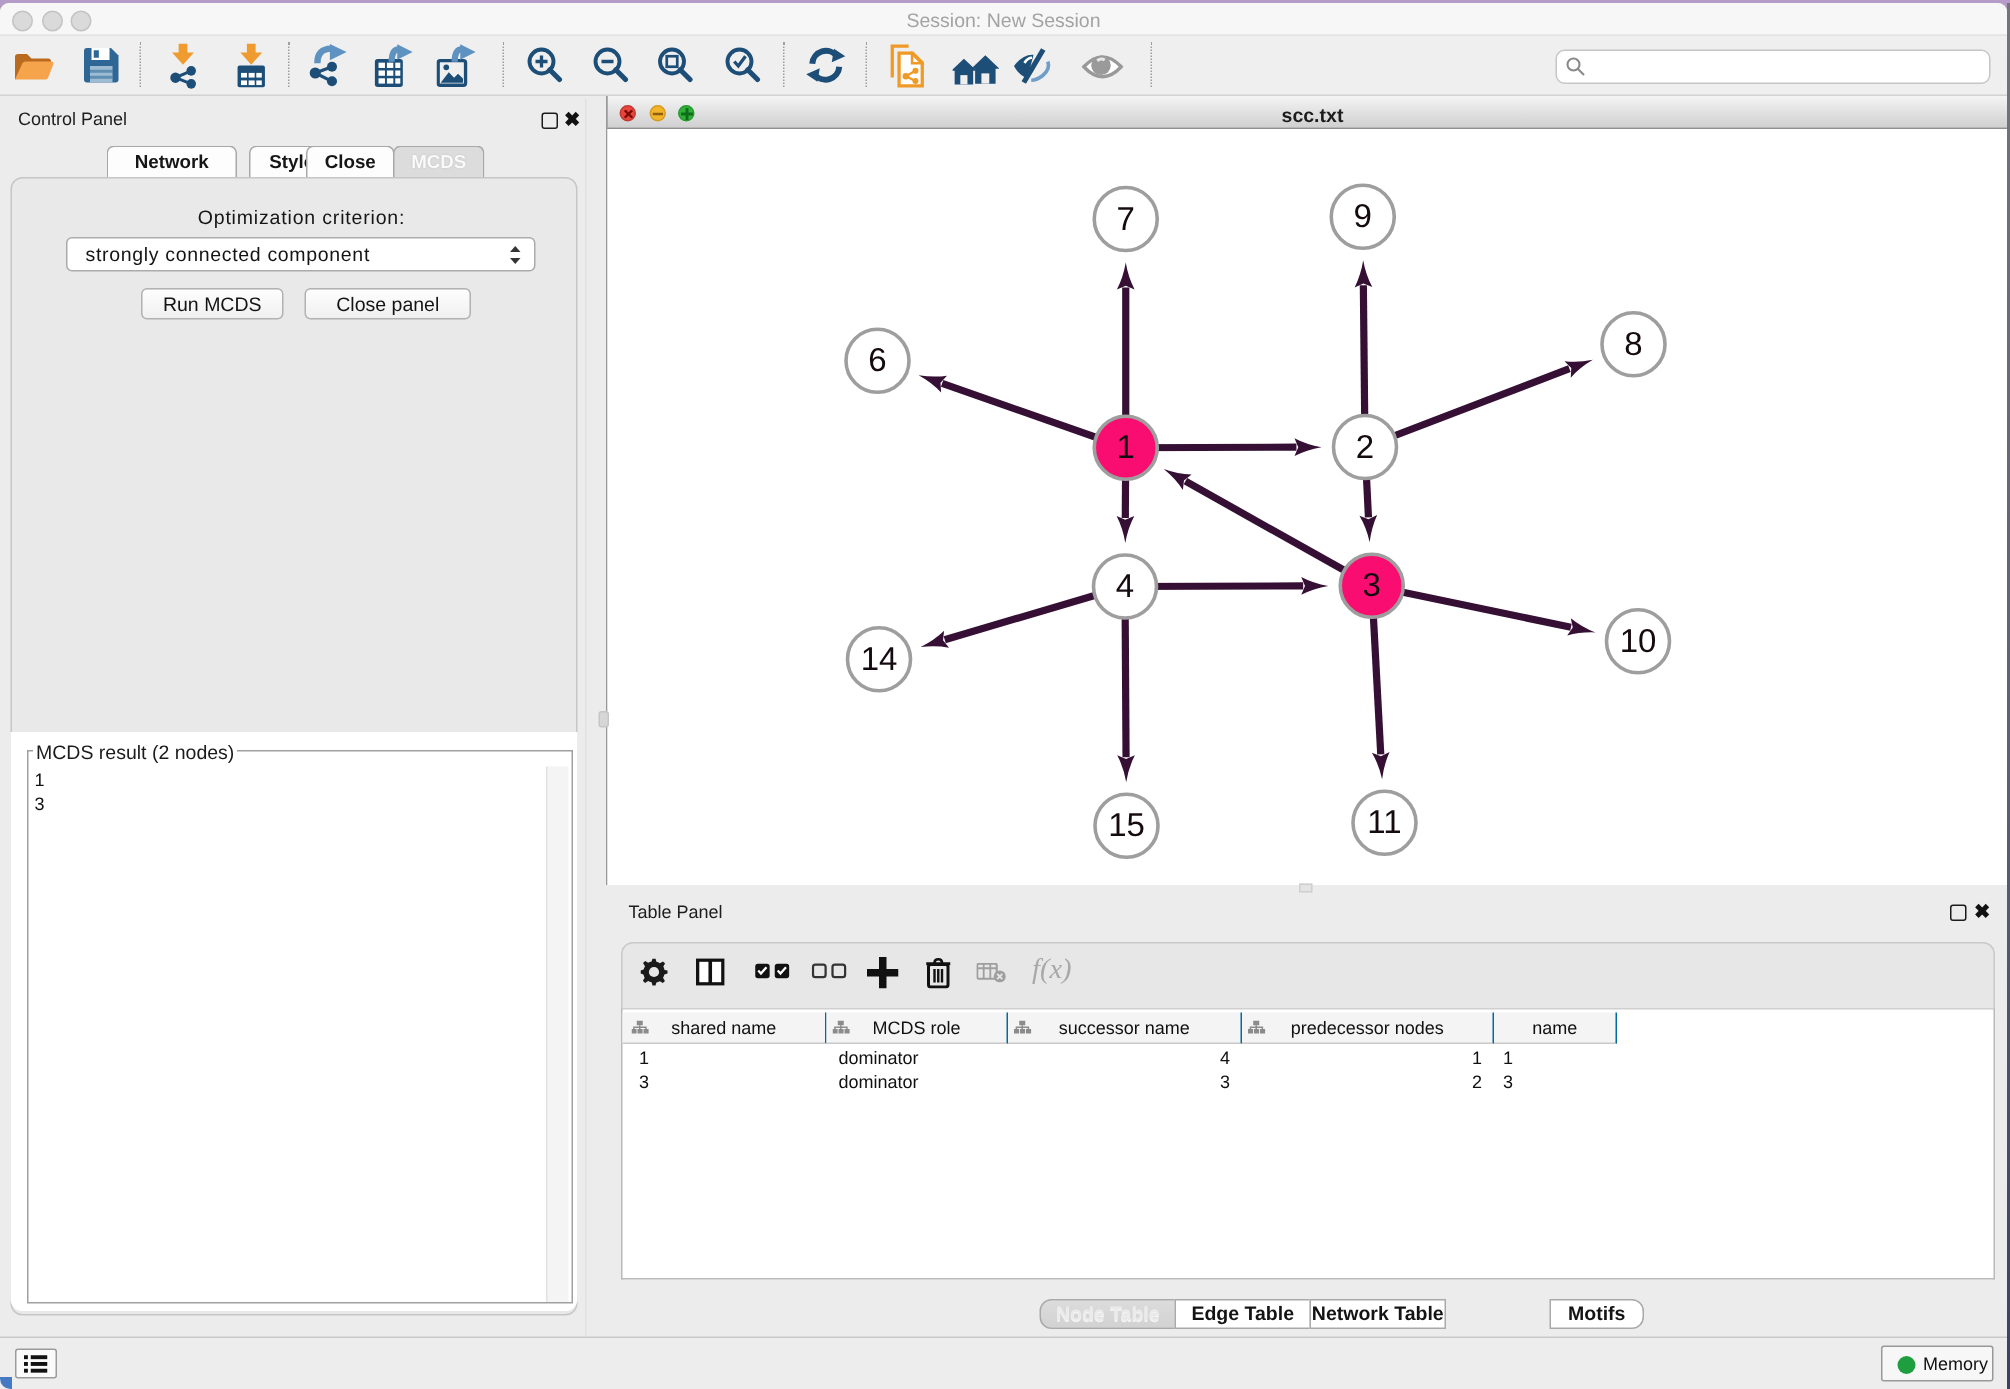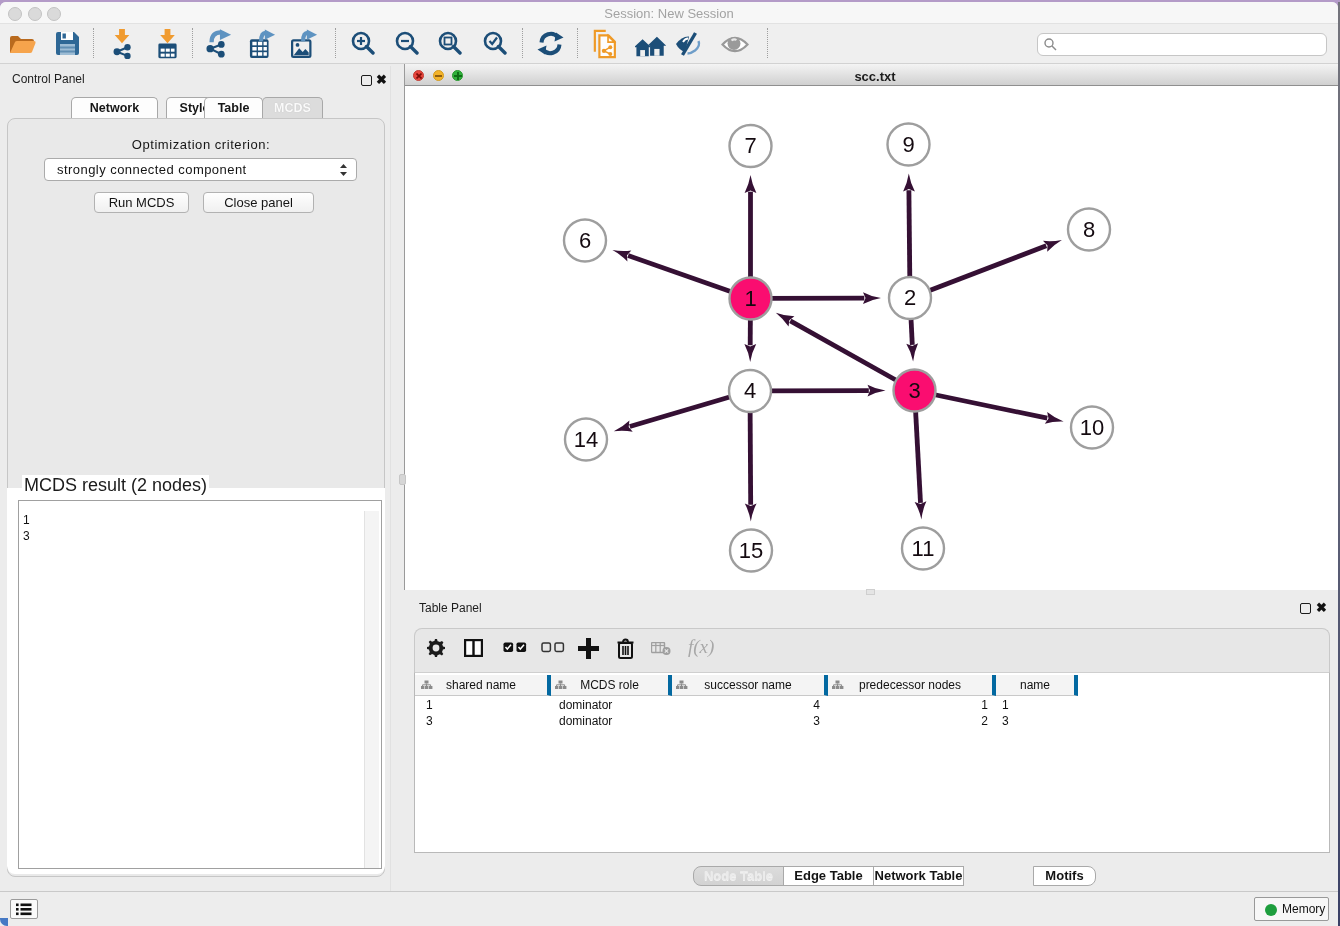--- a/index.html
+++ b/index.html
@@ -16,36 +16,36 @@
   #cp-title{position:absolute;left:12px;top:72px;font-size:12px;color:#1d1d1d}
   .paneico{position:absolute;width:9px;height:9px;border:1.6px solid #1b1b1b;border-radius:2px;background:transparent}
   .panex{position:absolute;font-size:13px;font-weight:bold;color:#111}
   .cptab{position:absolute;top:97px;height:21px;background:#fdfdfd;border:1px solid #a8a8a8;border-bottom:none;border-radius:5px 5px 0 0;font-size:12.5px;font-weight:bold;color:#161616;text-align:center;line-height:21px;box-sizing:border-box}
   #cpbox{position:absolute;left:7px;top:118px;width:378px;height:759px;background:#e9e9e9;border:1px solid #c6c6c6;border-radius:8px;box-sizing:border-box}
   #optlabel{position:absolute;left:8px;top:137px;width:386px;text-align:center;font-size:13px;letter-spacing:0.55px;color:#161616}
   #optsel{position:absolute;left:44px;top:158px;width:313px;height:23px;background:#fff;border:1px solid #ababab;border-radius:4px;box-sizing:border-box;font-size:13px;letter-spacing:0.45px;color:#141414;line-height:21px}
   .cpbtn{position:absolute;top:192px;height:21px;background:linear-gradient(#fefefe,#f0f0f0);border:1px solid #b2b2b2;border-radius:4px;box-sizing:border-box;font-size:13px;color:#141414;text-align:center;line-height:19px}
   #whitebox{position:absolute;left:7px;top:488px;width:378px;height:386px;background:#fff;border-radius:0 0 8px 8px}
   #fieldset{position:absolute;left:18px;top:500px;width:364px;height:369px;border:1px solid #a0a0a0;box-sizing:border-box}
-  #fslegend{position:absolute;left:22px;top:475px;background:#fff;padding:0 2px;font-size:18px;color:#1b1b1b}
+  #fslegend{position:absolute;left:22px;top:494px;background:#fff;padding:0 2px;font-size:13px;color:#1b1b1b}
   #fsscroll{position:absolute;left:364px;top:511px;width:14px;height:357px;background:#f4f4f4;border-left:1px solid #e2e2e2}
   #fsitems{position:absolute;left:23px;top:512px;font-size:12px;color:#111;line-height:16px}
   
   #statusbar{position:absolute;left:0;top:891px;width:1338px;height:35px;background:#ededed;border-top:1px solid #c9c9c9;box-sizing:border-box}
   #listbtn{position:absolute;left:10px;top:899px;width:28px;height:20px;background:#fafafa;border:1px solid #9b9b9b;border-radius:2px;box-sizing:border-box}
   #membtn{position:absolute;left:1254px;top:897px;width:75px;height:24px;background:#f7f7f7;border:1px solid #999;border-radius:2px;box-sizing:border-box;font-size:12px;color:#111}
   #nettitle{position:absolute;left:404px;top:64px;width:934px;height:22px;background:linear-gradient(#f4f4f4,#d0d0d0);border-bottom:1px solid #8f8f8f;border-left:1px solid #9a9a9a;box-sizing:border-box}
   .mtl{position:absolute;top:70px;width:11px;height:11px;border-radius:50%;box-sizing:border-box}
   #netname{position:absolute;top:69px;left:408px;width:934px;text-align:center;font-size:13px;font-weight:bold;color:#1c1c1c}
   #canvas{position:absolute;left:405px;top:86px;width:933px;height:504px;background:#fff}
   
   #tp-title{position:absolute;left:419px;top:601px;font-size:12px;color:#1d1d1d}
   #tptoolbar{position:absolute;left:414px;top:628px;width:916px;height:44px;background:#e7e7e7;border:1px solid #c9c9c9;border-bottom:none;border-radius:8px 8px 0 0;box-sizing:border-box}
   #tablebox{position:absolute;left:414px;top:672px;width:916px;height:181px;background:#fff;border:1px solid #b9b9b9;border-top:1px solid #cfcfcf;box-sizing:border-box}
-  .thcell{position:absolute;top:675px;height:21px;background:#f4f4f4;border-right:4px solid #0369a1;border-bottom:1px solid #c9c9c9;box-sizing:border-box;font-size:12px;color:#111;text-align:center;line-height:20px}
+  .thcell{position:absolute;top:675px;height:21px;background:#f4f4f4;border-right:1px solid #0369a1;border-bottom:1px solid #c9c9c9;box-sizing:border-box;font-size:12px;color:#111;text-align:center;line-height:20px}
   .trow{position:absolute;height:16px;font-size:12px;color:#111;line-height:16px}
   .btab{position:absolute;top:866px;height:20px;background:#fff;border:1px solid #a9a9a9;box-sizing:border-box;font-size:13px;font-weight:bold;color:#141414;text-align:center;line-height:18px}
   #rstrip{position:absolute;right:0;top:2px;width:2px;height:924px;background:linear-gradient(#74747c 0%,#5d6076 55%,#3a4066 100%)}
 </style>
 </head>
 <body>
 <div id="win"></div>
 <div id="titlebar"></div>
 <div class="tl" style="left:8px"></div>
 <div class="tl" style="left:28px"></div>
@@ -183,21 +183,21 @@
     <line x1="8" y1="8" x2="12" y2="12" stroke="#8a8a8a" stroke-width="1.4"></line>
   </svg>
 
 <div class="abs" style="left:390px;top:66px;width:1px;height:825px;background:#e1e1e1"></div>
 <div id="cp-title">Control Panel</div>
 <div class="paneico" style="left:361px;top:75px"></div>
 <div class="panex" style="left:376px;top:72px">✖</div>
 <div id="cpbox"></div>
 <div class="cptab" style="left:71px;width:87px">Network</div>
 <div class="cptab" style="left:166px;width:57px">Style</div>
-<div class="cptab" style="left:204px;width:59px">Table</div>
+<div class="cptab" style="left:204px;width:59px">Close</div>
 <div class="cptab" style="left:262px;width:61px;background:#dcdcdc;color:#fafafa;text-shadow:0 0 1px #b5b5b5">MCDS</div>
 <div id="optlabel">Optimization criterion:</div>
 <div id="optsel"><span style="padding-left:12px">strongly connected component</span>
 <svg width="9" height="14" viewBox="0 0 9 14" style="position:absolute;right:8px;top:4px">
       <path d="M1 5 L4.5 1 L8 5 Z" fill="#333"></path>
       <path d="M1 9 L4.5 13 L8 9 Z" fill="#333"></path>
     </svg>
 </div>
 <div class="cpbtn" style="left:94px;width:95px">Run MCDS</div>
 <div class="cpbtn" style="left:203px;width:111px">Close panel</div>

